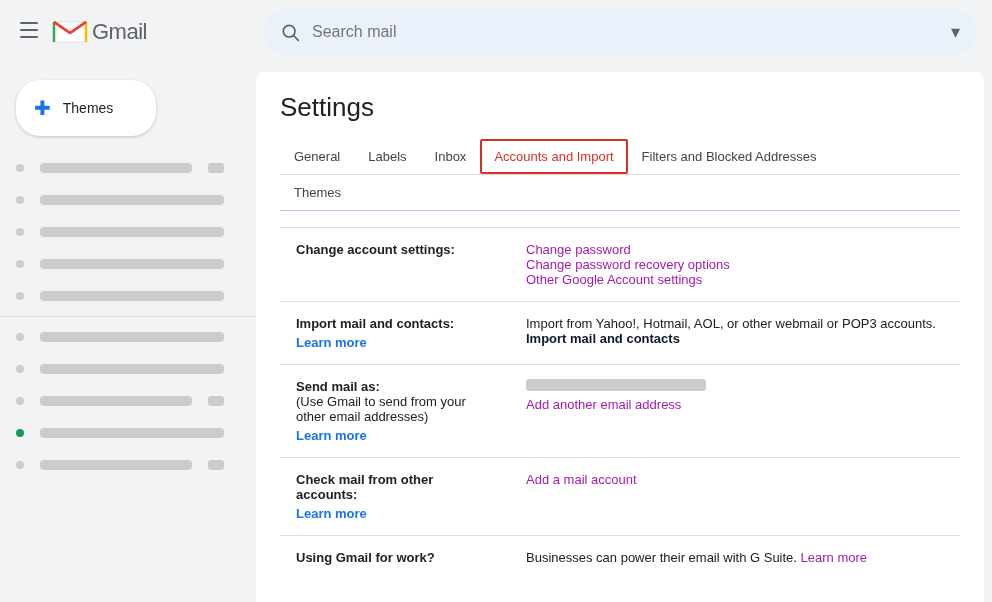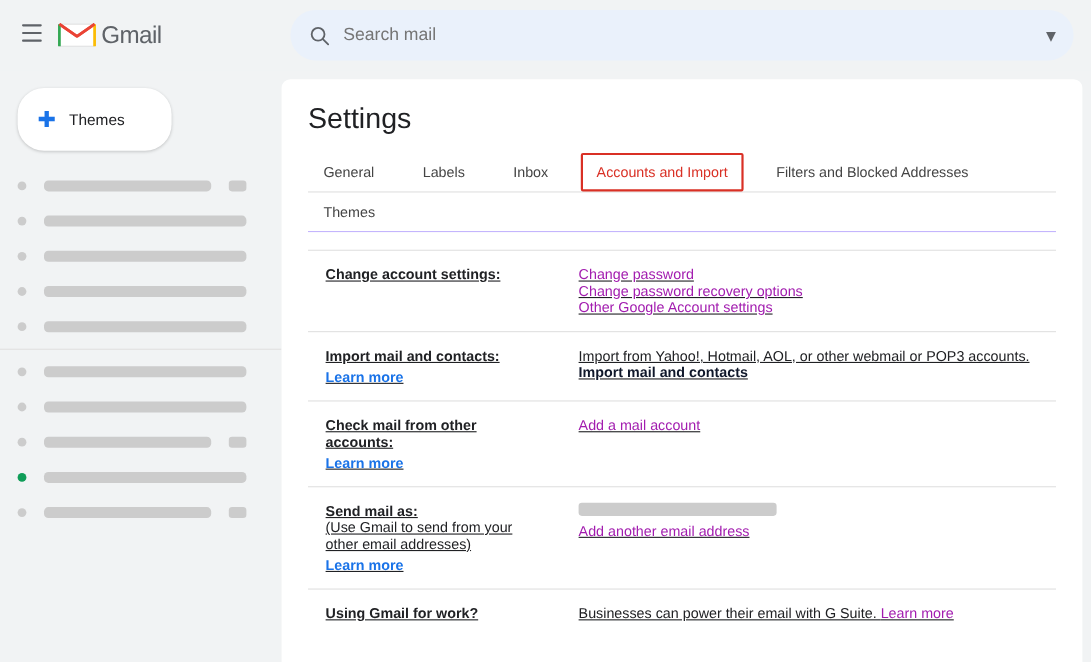--- a/index.html
+++ b/index.html
@@ -130,21 +130,21 @@
       margin-bottom: 16px;
     }
 
     
     .tabs {
       display: flex;
       align-items: center;
       border-bottom: 1px solid #e0e0e0;
       margin-bottom: 0;
       flex-wrap: wrap;
-      gap: 16px;
+      gap: 0;
     }
     .tab {
       padding: 10px 14px;
       font-size: 13px;
       color: #444;
       cursor: pointer;
       white-space: nowrap;
       border: none;
       background: none;
     }
@@ -157,21 +157,20 @@
     }
 
     
     .settings-table {
       width: 100%;
       border-collapse: collapse;
       margin-top: 16px;
     }
     .settings-table tr {
       border-top: 1px solid #e0e0e0;
-      text-decoration: underline;
     }
     .settings-table tr:first-child {
       border-top: 1px solid #e0e0e0;
     }
     .settings-table td {
       padding: 14px 16px;
       vertical-align: top;
     }
     .settings-table td:first-child {
       width: 230px;
@@ -348,37 +347,37 @@
           <a class="learn-more link-blue">Learn more</a>
         </td>
         <td>
           <span>Import from Yahoo!, Hotmail, AOL, or other webmail or POP3 accounts.</span><br>
           <a class="link-bold-blue">Import mail and contacts</a>
         </td>
       </tr>
 
       <tr>
         <td>
-          <span class="section-label">Check mail from other accounts:</span><br>
-          <a class="learn-more link-blue">Learn more</a>
-        </td>
-        <td>
-          <a class="link-blue">Add a mail account</a>
-        </td>
-      </tr>
-
-      <tr>
-        <td>
           <span class="section-label">Send mail as:</span><br>
           <span class="section-sub">(Use Gmail to send from your other email addresses)</span><br>
           <a class="learn-more link-blue">Learn more</a>
         </td>
         <td>
           <div class="blurred-email"></div><br>
           <a class="link-blue">Add another email address</a>
+        </td>
+      </tr>
+
+      <tr>
+        <td>
+          <span class="section-label">Check mail from other accounts:</span><br>
+          <a class="learn-more link-blue">Learn more</a>
+        </td>
+        <td>
+          <a class="link-blue">Add a mail account</a>
         </td>
       </tr>
 
       <tr>
         <td>
           <span class="section-label">Using Gmail for work?</span>
         </td>
         <td>
           <span>Businesses can power their email with G Suite. </span><a class="link-blue">Learn more</a>
         </td>

